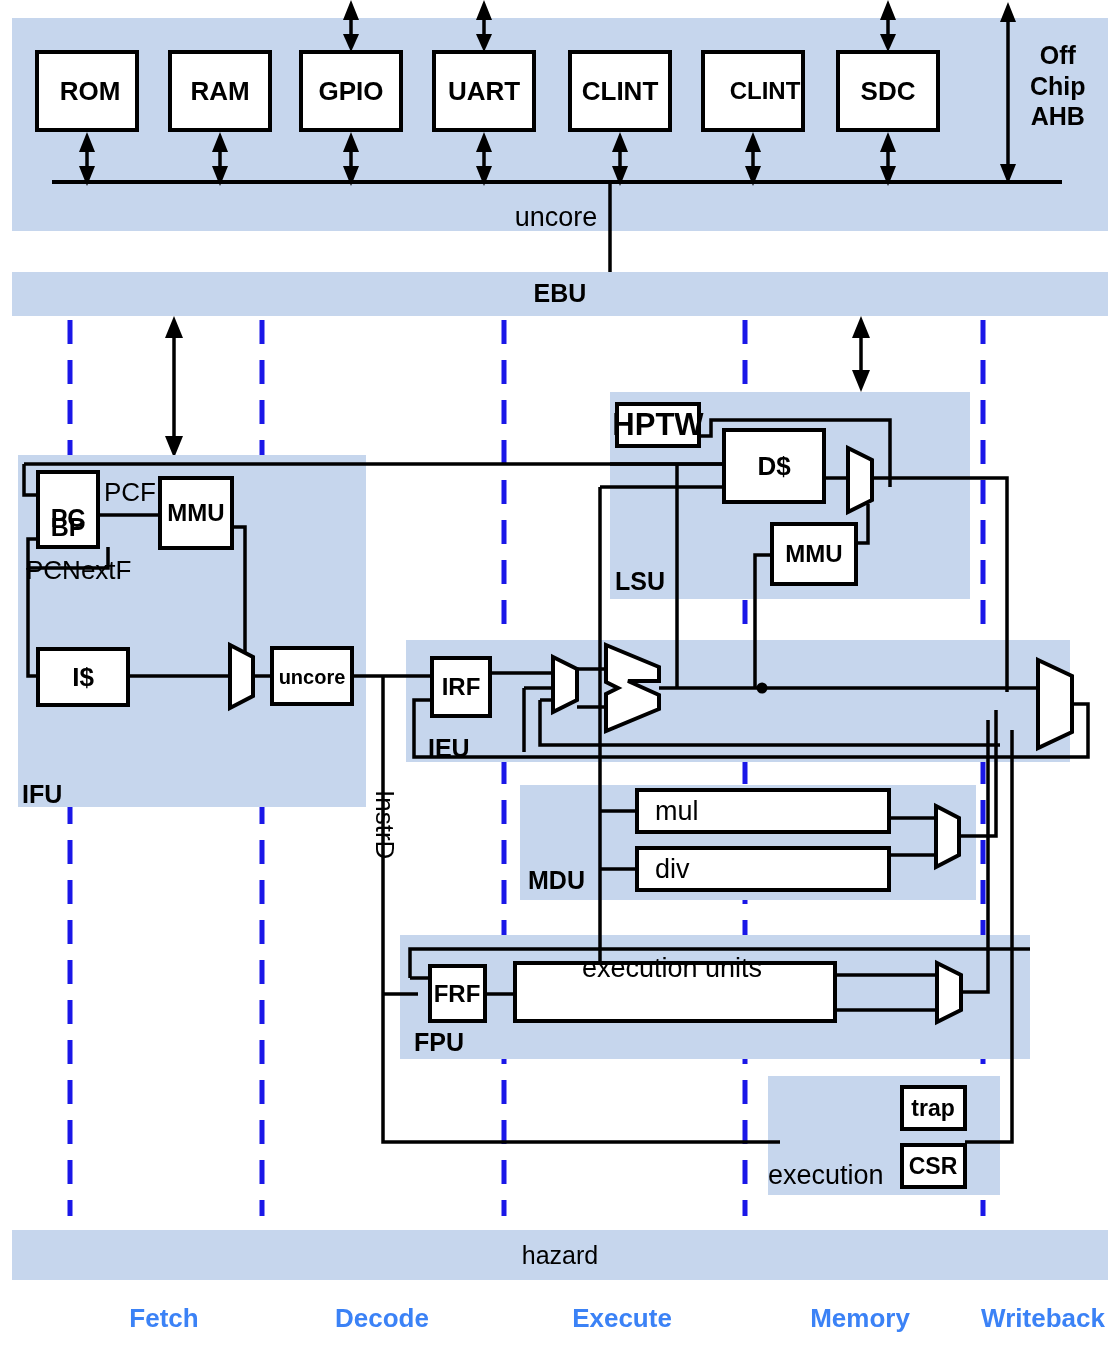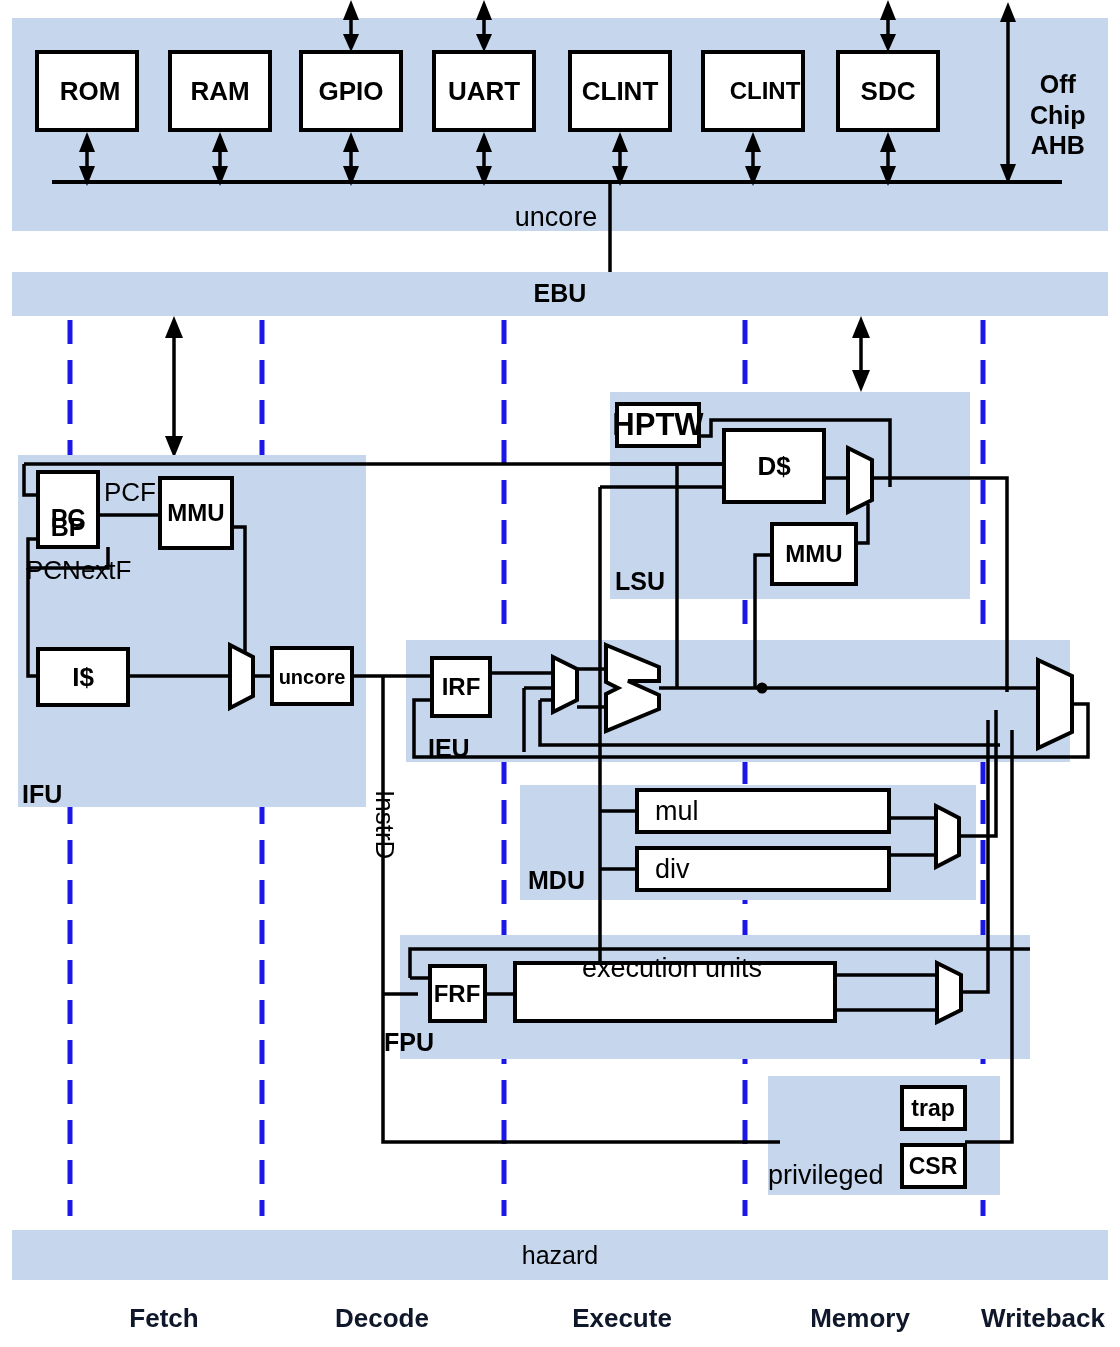--- a/index.html
+++ b/index.html
@@ -12,23 +12,23 @@
   .busline{stroke:#000000;stroke-width:4;fill:none;}
   .dash{stroke:#1a17e8;stroke-width:5;stroke-dasharray:24 16;fill:none;}
   .mux{fill:#ffffff;stroke:#000000;stroke-width:4;}
   .alu{fill:#ffffff;stroke:#000000;stroke-width:4;stroke-linejoin:miter;}
   .dot{fill:#000;}
   .lbl{position:absolute;white-space:nowrap;color:#000;font-family:"Liberation Sans",sans-serif;}
   .boxlbl{font-weight:bold;font-size:26px;}
   .unitlbl{font-weight:bold;font-size:25px;}
   .widelbl{font-weight:normal;font-size:27px;}
   .sig{font-weight:normal;font-size:26px;}
-  .stage{color:#0f172a;font-weight:bold;font-size:26px;}
+  .stage{color:#3b82f6;font-weight:bold;font-size:26px;}
   .ctr{transform:translate(-50%,-50%);}
-  .offchip{font-weight:bold;font-size:25px;line-height:1.22;text-align:center;margin-top:29px;}
+  .offchip{font-weight:bold;font-size:25px;line-height:1.22;text-align:center;}
   .rot{transform-origin:left top;}
 </style>
 </head>
 <body>
 
 <div id="root">
 
   <svg class="layer" viewBox="0 0 1120 1347">
 
     <rect class="band" x="12" y="18" width="1096" height="213"></rect>
@@ -278,25 +278,25 @@
 
   <div class="lbl boxlbl ctr" style="left:461px; top:687px;font-size:24px;">IRF</div>
   <div class="lbl unitlbl" style="left:428px; top:734px;">IEU</div>
 
   <div class="lbl widelbl" style="left:655px; top:796px;">mul</div>
   <div class="lbl widelbl" style="left:655px; top:854px;">div</div>
   <div class="lbl unitlbl" style="left:528px; top:866px;">MDU</div>
 
   <div class="lbl boxlbl ctr" style="left:457px; top:994px;font-size:24px;">FRF</div>
   <div class="lbl widelbl ctr" style="left:672px; top:968px;">execution units</div>
-  <div class="lbl unitlbl" style="left:384px; top:1028px;">FPU</div>
+  <div class="lbl unitlbl" style="left:414px; top:1028px;">FPU</div>
 
   <div class="lbl boxlbl ctr" style="left:933px; top:1108px;font-size:23px;">trap</div>
   <div class="lbl boxlbl ctr" style="left:933px; top:1166px;font-size:23px;">CSR</div>
-  <div class="lbl widelbl" style="left:768px; top:1160px;">privileged</div>
+  <div class="lbl widelbl" style="left:768px; top:1160px;">execution</div>
 
   <div class="lbl widelbl ctr" style="left:560px; top:1255px;font-weight:normal;font-size:25px;">hazard</div>
 
   <div class="lbl stage ctr" style="left:164px;  top:1318px;">Fetch</div>
   <div class="lbl stage ctr" style="left:382px;  top:1318px;">Decode</div>
   <div class="lbl stage ctr" style="left:622px;  top:1318px;">Execute</div>
   <div class="lbl stage ctr" style="left:860px;  top:1318px;">Memory</div>
   <div class="lbl stage ctr" style="left:1043px; top:1318px;">Writeback</div>
 
 </div>

